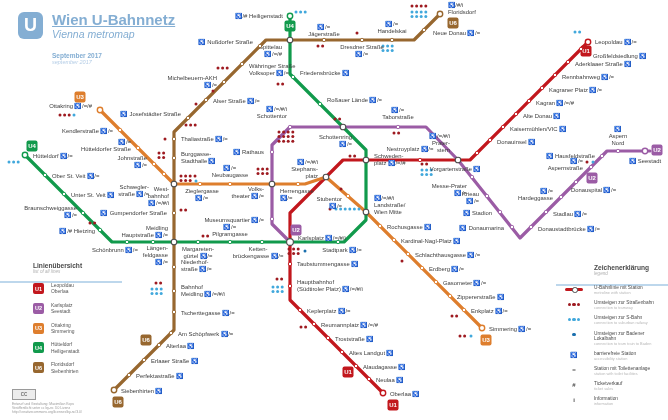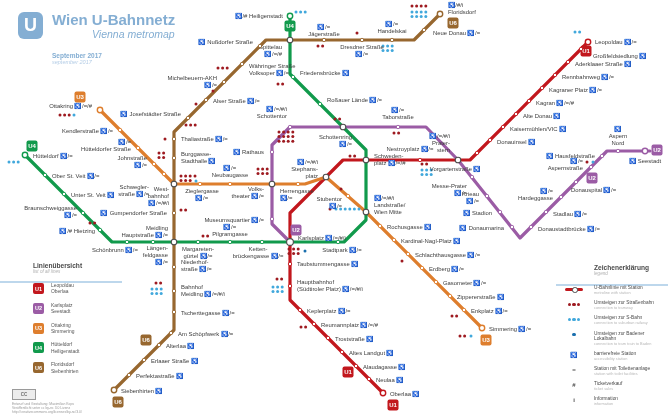--- a/index.html
+++ b/index.html
@@ -5,22 +5,22 @@
   html,body{margin:0;padding:0;background:#fff;}
   .poster{position:relative;width:668px;height:420px;background:#fff;overflow:hidden;
           font-family:"Liberation Sans",sans-serif;}
   #map{position:absolute;left:0;top:0;width:668px;height:420px;}
   .slabel{font-family:"Liberation Sans",sans-serif;font-size:5.9px;fill:#3c3c3c;}
   .badge-text{font-family:"Liberation Sans",sans-serif;font-size:6px;font-weight:bold;fill:#fff;}
   
   .brand{position:absolute;left:18px;top:12px;display:flex;gap:9px;z-index:3;}
   .logo{width:25px;height:27px;border-radius:6px;background:var(--accent);color:#fff;
         font-weight:bold;font-size:18px;display:flex;align-items:center;justify-content:center;}
-  .brand h1{margin:0;font-size:15px;line-height:15px;font-weight:bold;color:var(--accent);}
-  .brand .sub{font-size:10.5px;font-style:italic;color:var(--accent);margin-top:1px;margin-left:40px;}
+  .brand h1{margin:0;font-size:15px;line-height:15px;font-weight:bold;color:var(--accent);text-decoration:underline;}
+  .brand .sub{font-size:10.5px;font-style:italic;color:var(--accent);margin-top:1px;}
   .datebox{position:absolute;left:52px;top:52px;z-index:3;}
   .datebox .d1{font-size:6.5px;font-weight:bold;color:var(--accent);}
   .datebox .d2{font-size:5.5px;font-style:italic;color:#b4cde6;}
   
   .divider{position:absolute;height:1.5px;background:#bdd7ec;z-index:2;}
   .lines-legend{position:absolute;left:33px;top:262px;z-index:3;width:100px;}
   .lg-title{font-size:6.6px;font-weight:bold;color:#4a4a4a;}
   .lg-sub{font-size:4.6px;color:#b0b0b0;font-style:italic;margin-bottom:9px;}
   .lrow{display:flex;gap:7px;margin-bottom:7px;align-items:flex-start;}
   .lbadge{width:11px;height:11px;border-radius:2px;color:#fff;font-size:5.5px;font-weight:bold;

